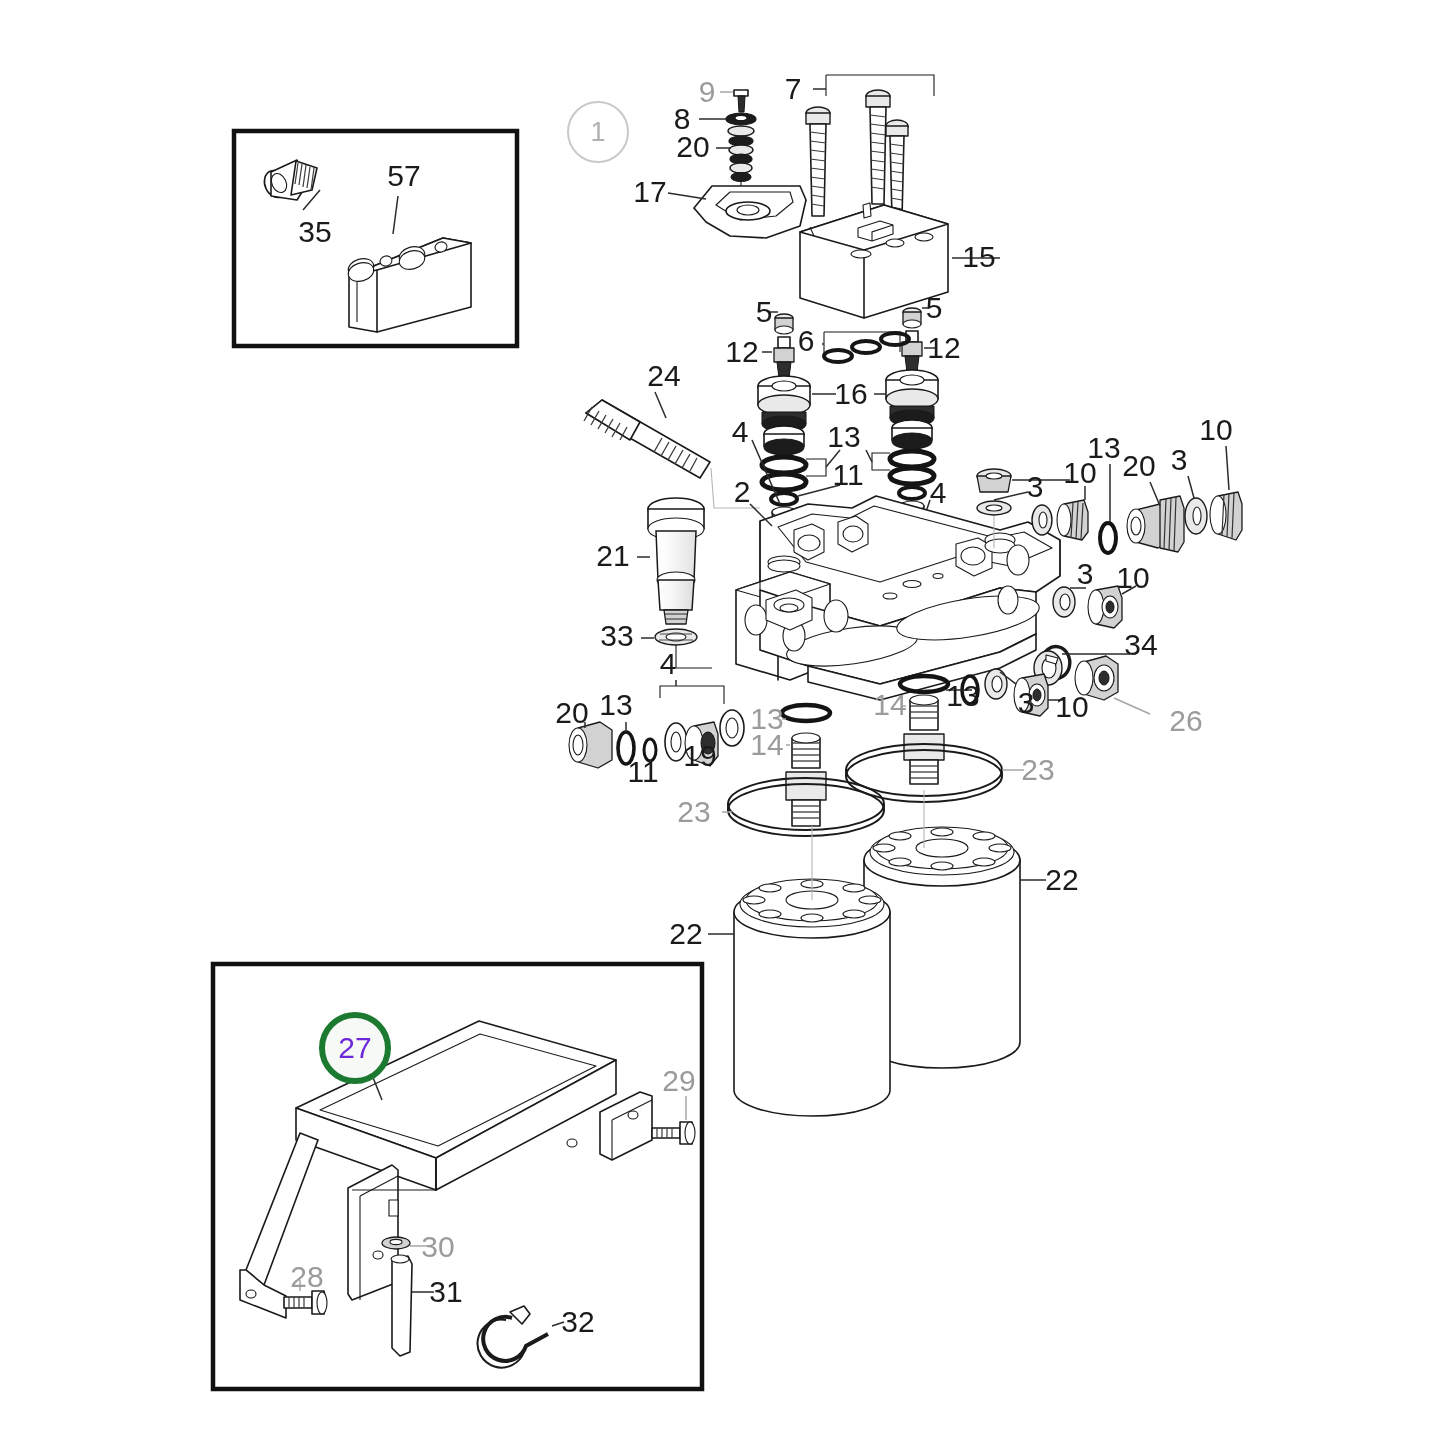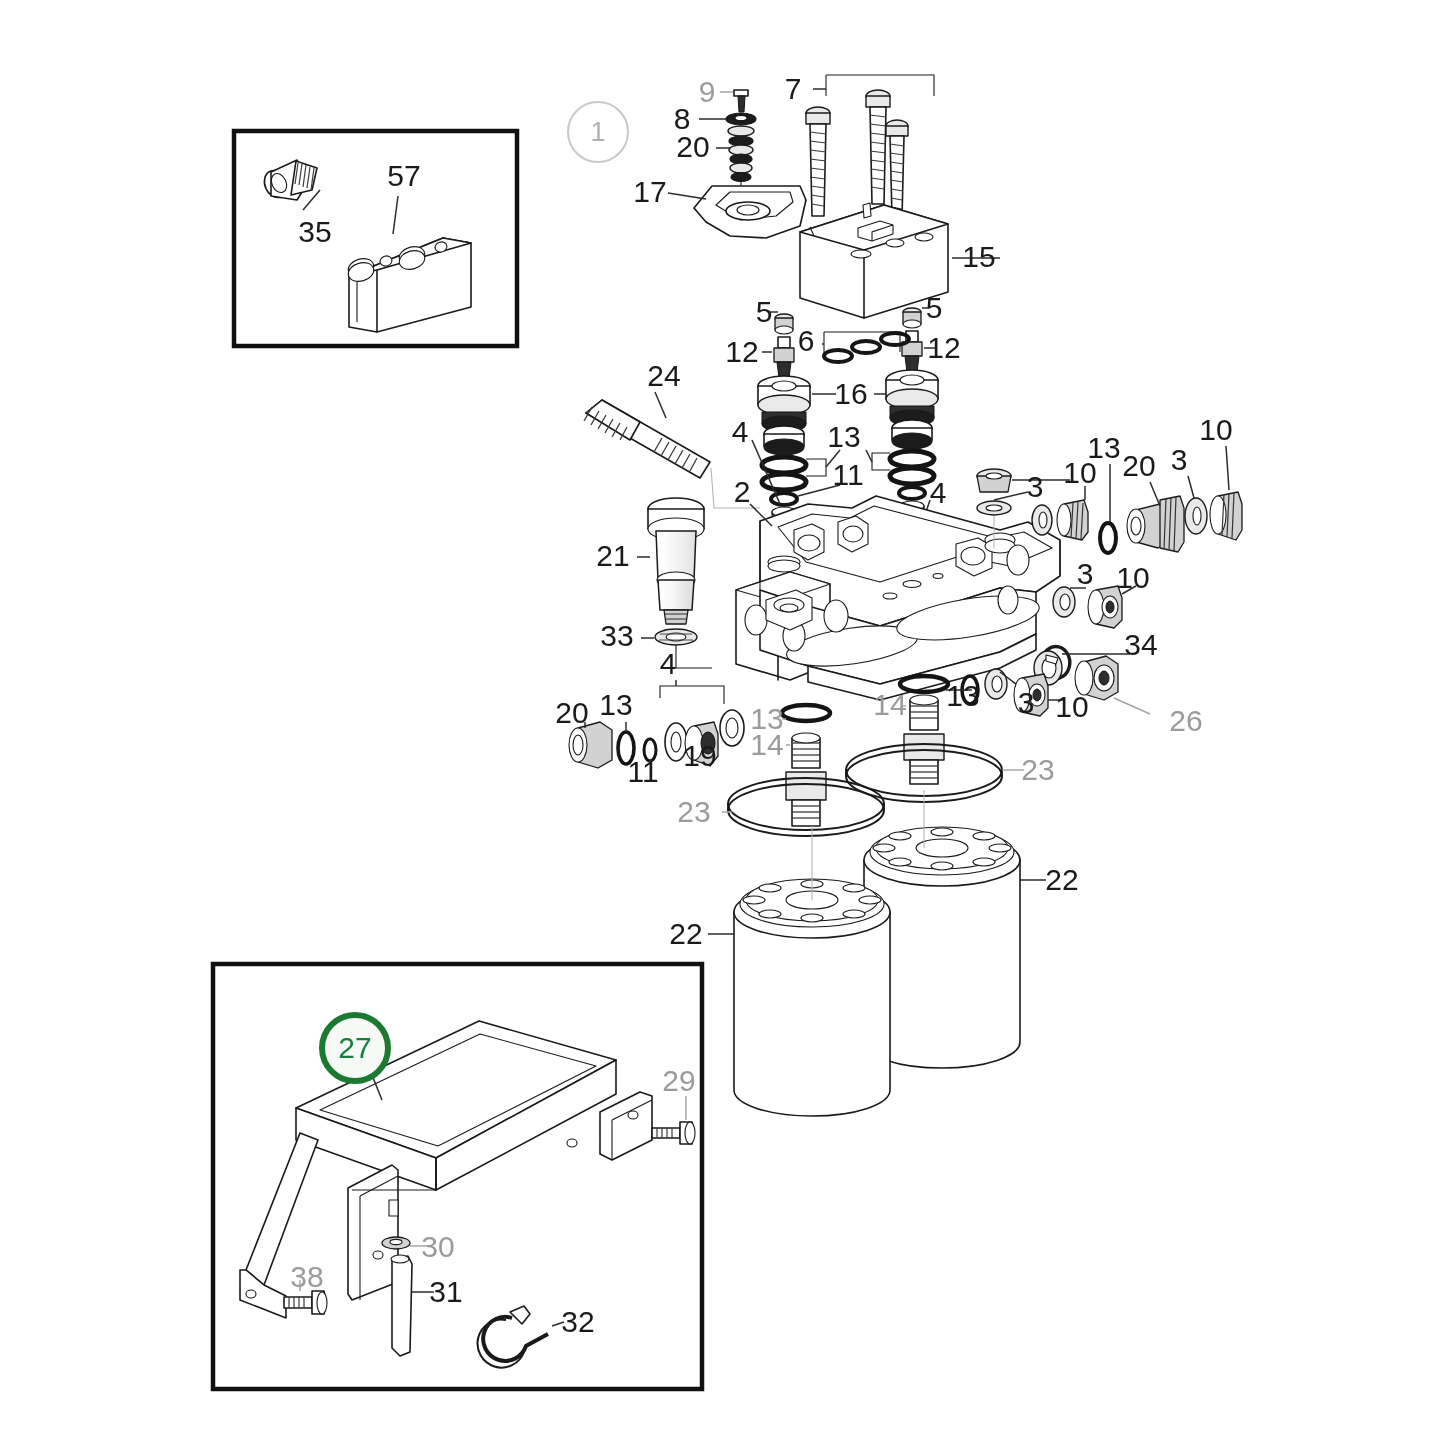--- a/index.html
+++ b/index.html
@@ -6,21 +6,21 @@
   html,body{margin:0;padding:0;background:#ffffff;}
   body{font-family:"Liberation Sans", sans-serif;}
   #stage{position:relative;width:1445px;height:1445px;background:#fff;overflow:hidden;}
   #stage svg{position:absolute;left:0;top:0;width:1445px;height:1445px;}
   .lbl{position:absolute;font-family:"Liberation Sans", sans-serif;font-size:30px;color:#1a1a1a;
        line-height:1;white-space:nowrap;user-select:none;}
   .lbl.gray{color:#9b9b9b;}
   .lbl.ctr{transform:translate(-50%,-50%);}
   .callout-circle{position:absolute;border-radius:50%;display:flex;align-items:center;
        justify-content:center;font-size:30px;font-family:"Liberation Sans", sans-serif;}
-  .cc-hl{width:60px;height:60px;border:6px solid #1c7a30;background:#f7f9f7;color:#15803d;}
+  .cc-hl{width:60px;height:60px;border:6px solid #1c7a30;background:#f7f9f7;color:#6d28d9;}
   .cc-plain{width:58px;height:58px;border:2px solid #c9c9c9;background:#ffffff;color:#b0b0b0;font-size:27px;}
 </style>
 </head>
 <body>
 
 <div id="stage">
 
   <svg viewBox="0 0 1445 1445" xmlns="http://www.w3.org/2000/svg">
     <defs>
       <style>
@@ -734,17 +734,17 @@
   <div class="lbl ctr gray" style="left:890px;top:705px;">14</div>
   <div class="lbl ctr" style="left:963px;top:696px;">13</div>
 
   <div class="lbl ctr gray" style="left:694px;top:812px;">23</div>
   <div class="lbl ctr gray" style="left:1038px;top:770px;">23</div>
   <div class="lbl ctr" style="left:686px;top:934px;">22</div>
   <div class="lbl ctr" style="left:1062px;top:880px;">22</div>
 
   <div class="lbl ctr gray" style="left:679px;top:1081px;">29</div>
   <div class="lbl ctr gray" style="left:438px;top:1247px;">30</div>
-  <div class="lbl ctr gray" style="left:307px;top:1277px;">38</div>
+  <div class="lbl ctr gray" style="left:307px;top:1277px;">28</div>
   <div class="lbl ctr" style="left:446px;top:1292px;">31</div>
   <div class="lbl ctr" style="left:578px;top:1322px;">32</div>
 
 </div>
 
 </body></html>

